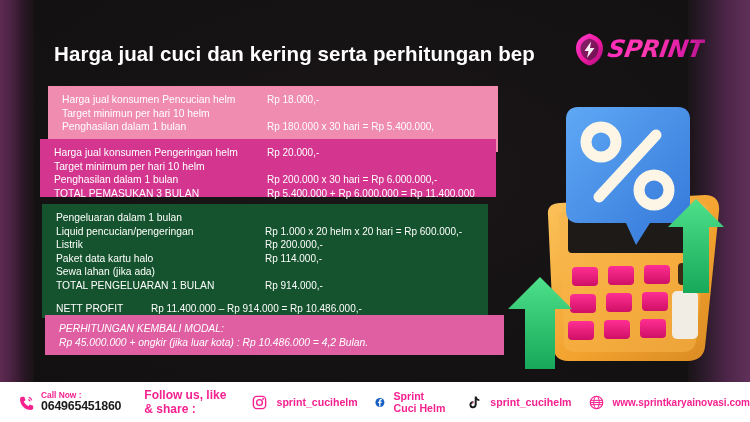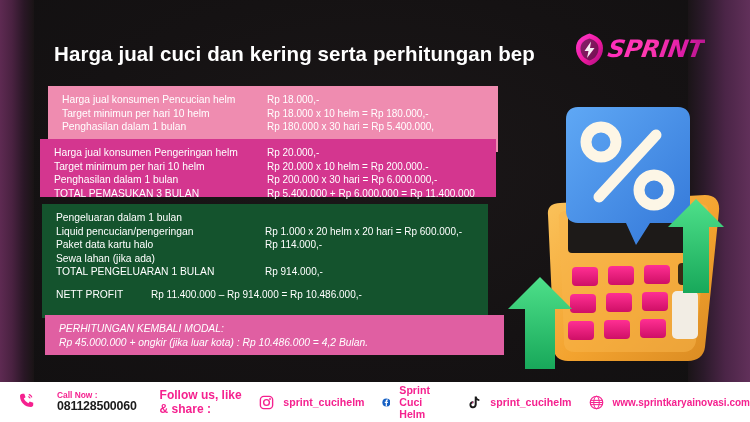--- a/index.html
+++ b/index.html
@@ -68,21 +68,21 @@
   .spacer{height:9px;}
 
   
   .art{position:absolute;left:500px;top:95px;width:250px;height:275px;}
 
   
   .footer{
     position:absolute;left:0;bottom:0;width:750px;height:40px;
     background:#ffffff;display:flex;align-items:center;
   }
-  .callnow{margin-left:17px;display:flex;align-items:flex-start;gap:21px;}
+  .callnow{margin-left:17px;display:flex;align-items:flex-end;gap:5px;}
   .call-txt{display:flex;flex-direction:column;line-height:1.05;}
   .call-lbl{font-size:8.4px;font-weight:bold;color:#f5218f;}
   .call-num{font-size:12.4px;font-weight:bold;color:#1b1b1b;letter-spacing:-0.2px;}
   .follow{margin-left:23px;font-size:12px;font-weight:bold;color:#f5218f;}
   .soc{margin-left:17px;display:flex;align-items:center;gap:9px;}
   .soc-txt{font-size:10.6px;font-weight:bold;color:#f5218f;}
   .soc.ig{margin-left:15px;}
   .soc.web .soc-txt{font-size:10px;}
   svg{display:block;}
 </style>
@@ -113,55 +113,57 @@
     <span class="logo-word">SPRINT</span>
   </div>
 
   <div class="blk" id="block1">
     <div class="row">
       <span class="lab">Harga jual konsumen Pencucian helm</span>
       <span class="val">Rp 18.000,-</span>
     </div>
     <div class="row">
       <span class="lab">Target minimun per hari 10 helm</span>
-      <span class="val">Rp 18.000 x 10 helm = Rp 180.000,-</span>
     </div>
     <div class="row">
       <span class="lab">Penghasilan dalam 1 bulan</span>
       <span class="val">Rp 180.000 x 30 hari = Rp 5.400.000,</span>
     </div>
   </div>
 
   <div class="blk" id="block2">
     <div class="row">
       <span class="lab">Harga jual konsumen Pengeringan helm</span>
       <span class="val">Rp 20.000,-</span>
     </div>
     <div class="row">
       <span class="lab"> Target minimum per hari 10 helm</span>
-      <span class="val">Rp 20.000 x 10 helm = Rp 200.000.-</span>
     </div>
     <div class="row">
       <span class="lab">Penghasilan dalam 1 bulan</span>
       <span class="val">Rp 200.000 x 30 hari = Rp 6.000.000,-</span>
     </div>
     <div class="row">
       <span class="lab"> TOTAL PEMASUKAN 3 BULAN</span>
       <span class="val">Rp 5.400.000 + Rp 6.000.000 = Rp 11.400.000</span>
     </div>
   </div>
 
   <div class="blk" id="block3">
     <div class="row">
       <span class="lab">Pengeluaran dalam 1 bulan</span>
       <span class="val"></span>
     </div>
     <div class="row">
       <span class="lab">Liquid pencucian/pengeringan</span>
       <span class="val">Rp 1.000 x 20 helm x 20 hari = Rp 600.000,-</span>
+    </div>
+    <div class="row">
+      <span class="lab">Listrik</span>
+      <span class="val">Rp 200.000,-</span>
     </div>
     <div class="row">
       <span class="lab">Paket data kartu halo</span>
       <span class="val"> Rp 114.000,-</span>
     </div>
     <div class="row">
       <span class="lab">Sewa lahan (jika ada)</span>
       <span class="val"></span>
     </div>
     <div class="row">
@@ -241,21 +243,21 @@
 
     <div class="callnow">
       <svg width="19" height="19" viewBox="0 0 24 24">
         <path d="M6.6 3.5 L9.2 3.5 L10.8 8 L8.6 9.6 C9.6 12 12 14.4 14.4 15.4 L16 13.2 L20.5 14.8
                  L20.5 17.4 C20.5 19 19.3 20.2 17.7 20.2 C10 20.2 3.8 14 3.8 6.3 C3.8 4.7 5 3.5 6.6 3.5 Z" fill="#f5218f"></path>
         <path d="M15.4 4.6 A5.5 5.5 0 0 1 18.6 7.6" stroke="#f5218f" stroke-width="1.4" fill="none" stroke-linecap="round"></path>
         <path d="M14.6 7.2 A3 3 0 0 1 16.4 8.9" stroke="#f5218f" stroke-width="1.3" fill="none" stroke-linecap="round"></path>
       </svg>
       <span class="call-txt">
         <span class="call-lbl">Call Now :</span>
-        <span class="call-num">081128500060</span>
+        <span class="call-num">064965451860</span>
       </span>
     </div>
 
     <span class="follow">Follow us, like &amp; share :</span>
 
     <div class="soc ig">
       <svg width="15" height="15" viewBox="0 0 24 24">
         <rect x="2.2" y="2.2" width="19.6" height="19.6" rx="5.5" fill="none" stroke="#f5218f" stroke-width="2.2"></rect>
         <circle cx="12" cy="12" r="4.6" fill="none" stroke="#f5218f" stroke-width="2.2"></circle>
         <circle cx="17.6" cy="6.4" r="1.45" fill="#f5218f"></circle>

